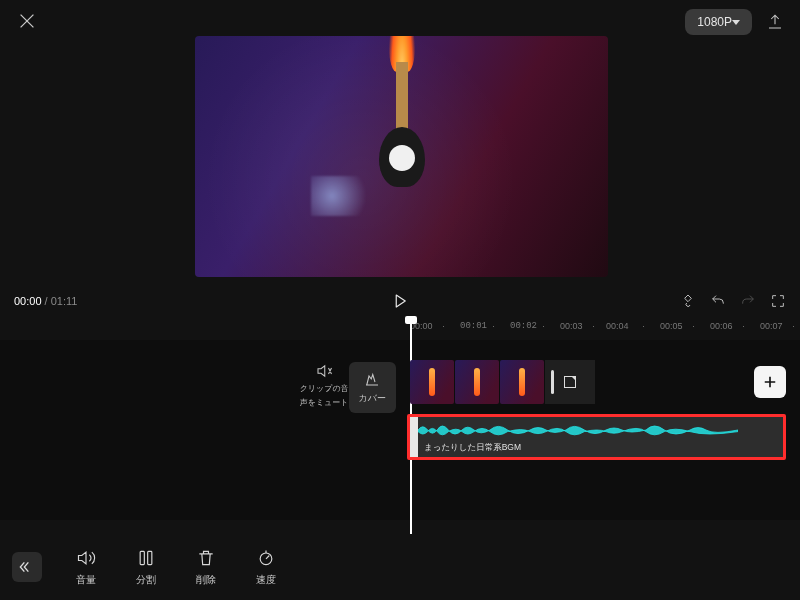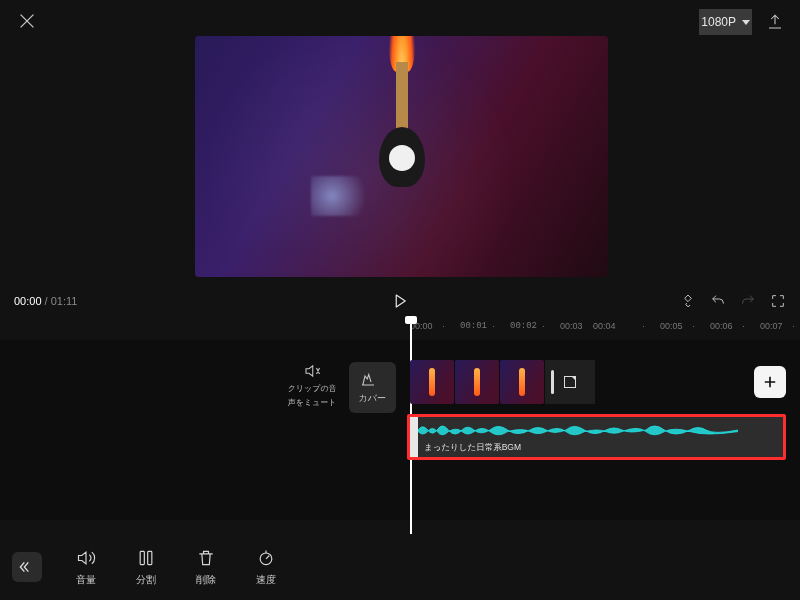--- a/index.html
+++ b/index.html
@@ -7,21 +7,21 @@
     --accent:#3a3a3a; --chip:#2d2d2d; --red:#ff2d2d; --cyan:#23e3e4;
   }
   *{box-sizing:border-box;font-family:-apple-system,"Helvetica Neue",Arial,sans-serif}
   html,body{margin:0;padding:0;width:800px;height:600px;background:var(--bg);color:var(--fg);overflow:hidden}
   svg{display:block}
 
   
   .topbar{position:absolute;top:0;left:0;right:0;height:44px;display:flex;align-items:center;justify-content:space-between;padding:0 16px}
   .close{width:24px;height:24px;cursor:pointer}
   .top-right{display:flex;align-items:center;gap:14px}
-  .res-pill{background:var(--accent);border-radius:0;height:26px;display:flex;align-items:center;gap:6px;padding:0 2px;cursor:pointer;font-size:12px}
+  .res-pill{background:var(--accent);border-radius:8px;height:26px;display:flex;align-items:center;padding:0 12px;cursor:pointer;font-size:12px}
   .res-pill .tri{width:0;height:0;border-left:4px solid transparent;border-right:4px solid transparent;border-top:5px solid #ddd}
 
   
   .preview-wrap{position:absolute;top:36px;left:195px;width:413px;height:241px;border-radius:4px;overflow:hidden;background:linear-gradient(120deg,#281a58 0%,#3a1f6a 30%,#4a0f2a 65%,#200a12 100%)}
   .preview-wrap::before{content:"";position:absolute;inset:0;background:radial-gradient(circle at 40% 60%,rgba(255,255,255,.06),transparent 55%)}
   .guitar{position:absolute;left:50%;top:50%;transform:translate(-50%,-50%)}
   .gbody{width:46px;height:60px;background:#1a1a1a;border-radius:50% 50% 40% 40%/55% 55% 45% 45%;position:relative}
   .gbody::after{content:"";position:absolute;left:10px;top:18px;width:26px;height:26px;border-radius:50%;background:#f0f0f0}
   .gneck{position:absolute;left:50%;bottom:55px;transform:translateX(-50%);width:12px;height:70px;background:#b88a4a}
   .flame{position:absolute;left:50%;bottom:115px;transform:translateX(-50%);width:26px;height:80px;background:radial-gradient(ellipse at 50% 100%,#ffd36b 0%,#ff9a2a 30%,#ff5a1a 55%,transparent 75%);border-radius:50% 50% 30% 30%;filter:blur(.5px)}
@@ -36,23 +36,23 @@
   .icn.dim{opacity:.35}
 
   
   .ruler{position:absolute;top:321px;left:0;right:0;height:16px;font-size:9px;color:#777;display:flex}
   .ruler .pad{width:410px}
   .ruler .ticks{flex:1;position:relative}
   .tick{position:absolute;top:0}
 
   
   .timeline{position:absolute;top:340px;left:0;right:0;height:180px;background:var(--bg2)}
-  .tl-left{position:absolute;left:0;top:0;width:410px;height:100%;display:flex;align-items:flex-start;justify-content:flex-end;gap:12px;padding:22px 14px 0 0}
+  .tl-left{position:absolute;left:0;top:0;width:410px;height:100%;display:flex;align-items:flex-start;justify-content:flex-end;padding:22px 14px 0 0}
   .mute{display:flex;flex-direction:column;align-items:center;gap:4px;color:#c0c0c0;font-size:8px;line-height:1.2;text-align:center}
-  .cover{display:flex;flex-direction:column;gap:4px;background:#2a2a2a;border-radius:6px;padding:8px 10px;color:#c8c8c8;font-size:9px}
+  .cover{display:flex;flex-direction:column;align-items:center;gap:4px;background:#2a2a2a;border-radius:6px;padding:8px 10px;color:#c8c8c8;font-size:9px}
   .tl-right{position:absolute;left:410px;right:14px;top:0;height:100%}
   .video-track{position:absolute;top:20px;left:0;right:0;height:44px;display:flex;align-items:center}
   .thumb{width:44px;height:44px;border-radius:2px;background:linear-gradient(120deg,#281a58 0%,#4a0f2a 80%);position:relative;overflow:hidden;margin-right:1px}
   .thumb::after{content:"";position:absolute;left:50%;top:50%;width:6px;height:28px;transform:translate(-50%,-50%);background:linear-gradient(#ffb347,#ff5a1a);border-radius:3px}
   .vend{width:50px;height:44px;background:#1f1f1f;display:flex;align-items:center;justify-content:center;gap:4px;color:#ddd;font-size:12px;position:relative}
   .vend .box{width:12px;height:12px;border:1.5px solid #ddd;position:relative}
   .vend .box::after{content:"";position:absolute;right:-1px;top:-1px;width:0;height:0;border-left:5px solid transparent;border-top:5px solid #ddd}
   .vend .bar{position:absolute;left:6px;top:10px;bottom:10px;width:3px;background:#ddd;border-radius:2px}
   .addbtn{position:absolute;right:0;top:26px;width:32px;height:32px;border-radius:6px;background:#f5f5f5;display:flex;align-items:center;justify-content:center;cursor:pointer}
   .addbtn svg{stroke:#111;stroke-width:2.2}
@@ -144,21 +144,21 @@
   <div class="pad"></div>
   <div class="ticks" id="ticks">
       <span class="tick" style="left: 0px;">00:00</span>
       <span class="tick" style="left: 32px;">·</span>
       <span class="tick" style="left: 50px; font-family: Liberation Mono, monospace;">00:01</span>
       <span class="tick" style="left: 82px;">·</span>
       <span class="tick" style="left: 100px; font-family: Liberation Mono, monospace;">00:02</span>
       <span class="tick" style="left: 132px;">·</span>
       <span class="tick" style="left: 150px;">00:03</span>
       <span class="tick" style="left: 182px;">·</span>
-      <span class="tick" style="left: 183px;">00:04</span>
+      <span class="tick" style="left: 196px;">00:04</span>
       <span class="tick" style="left: 232px;">·</span>
       <span class="tick" style="left: 250px;">00:05</span>
       <span class="tick" style="left: 282px;">·</span>
       <span class="tick" style="left: 300px;">00:06</span>
       <span class="tick" style="left: 332px;">·</span>
       <span class="tick" style="left: 350px;">00:07</span>
       <span class="tick" style="left: 382px;">·</span>
     </div>
 </div>
 

